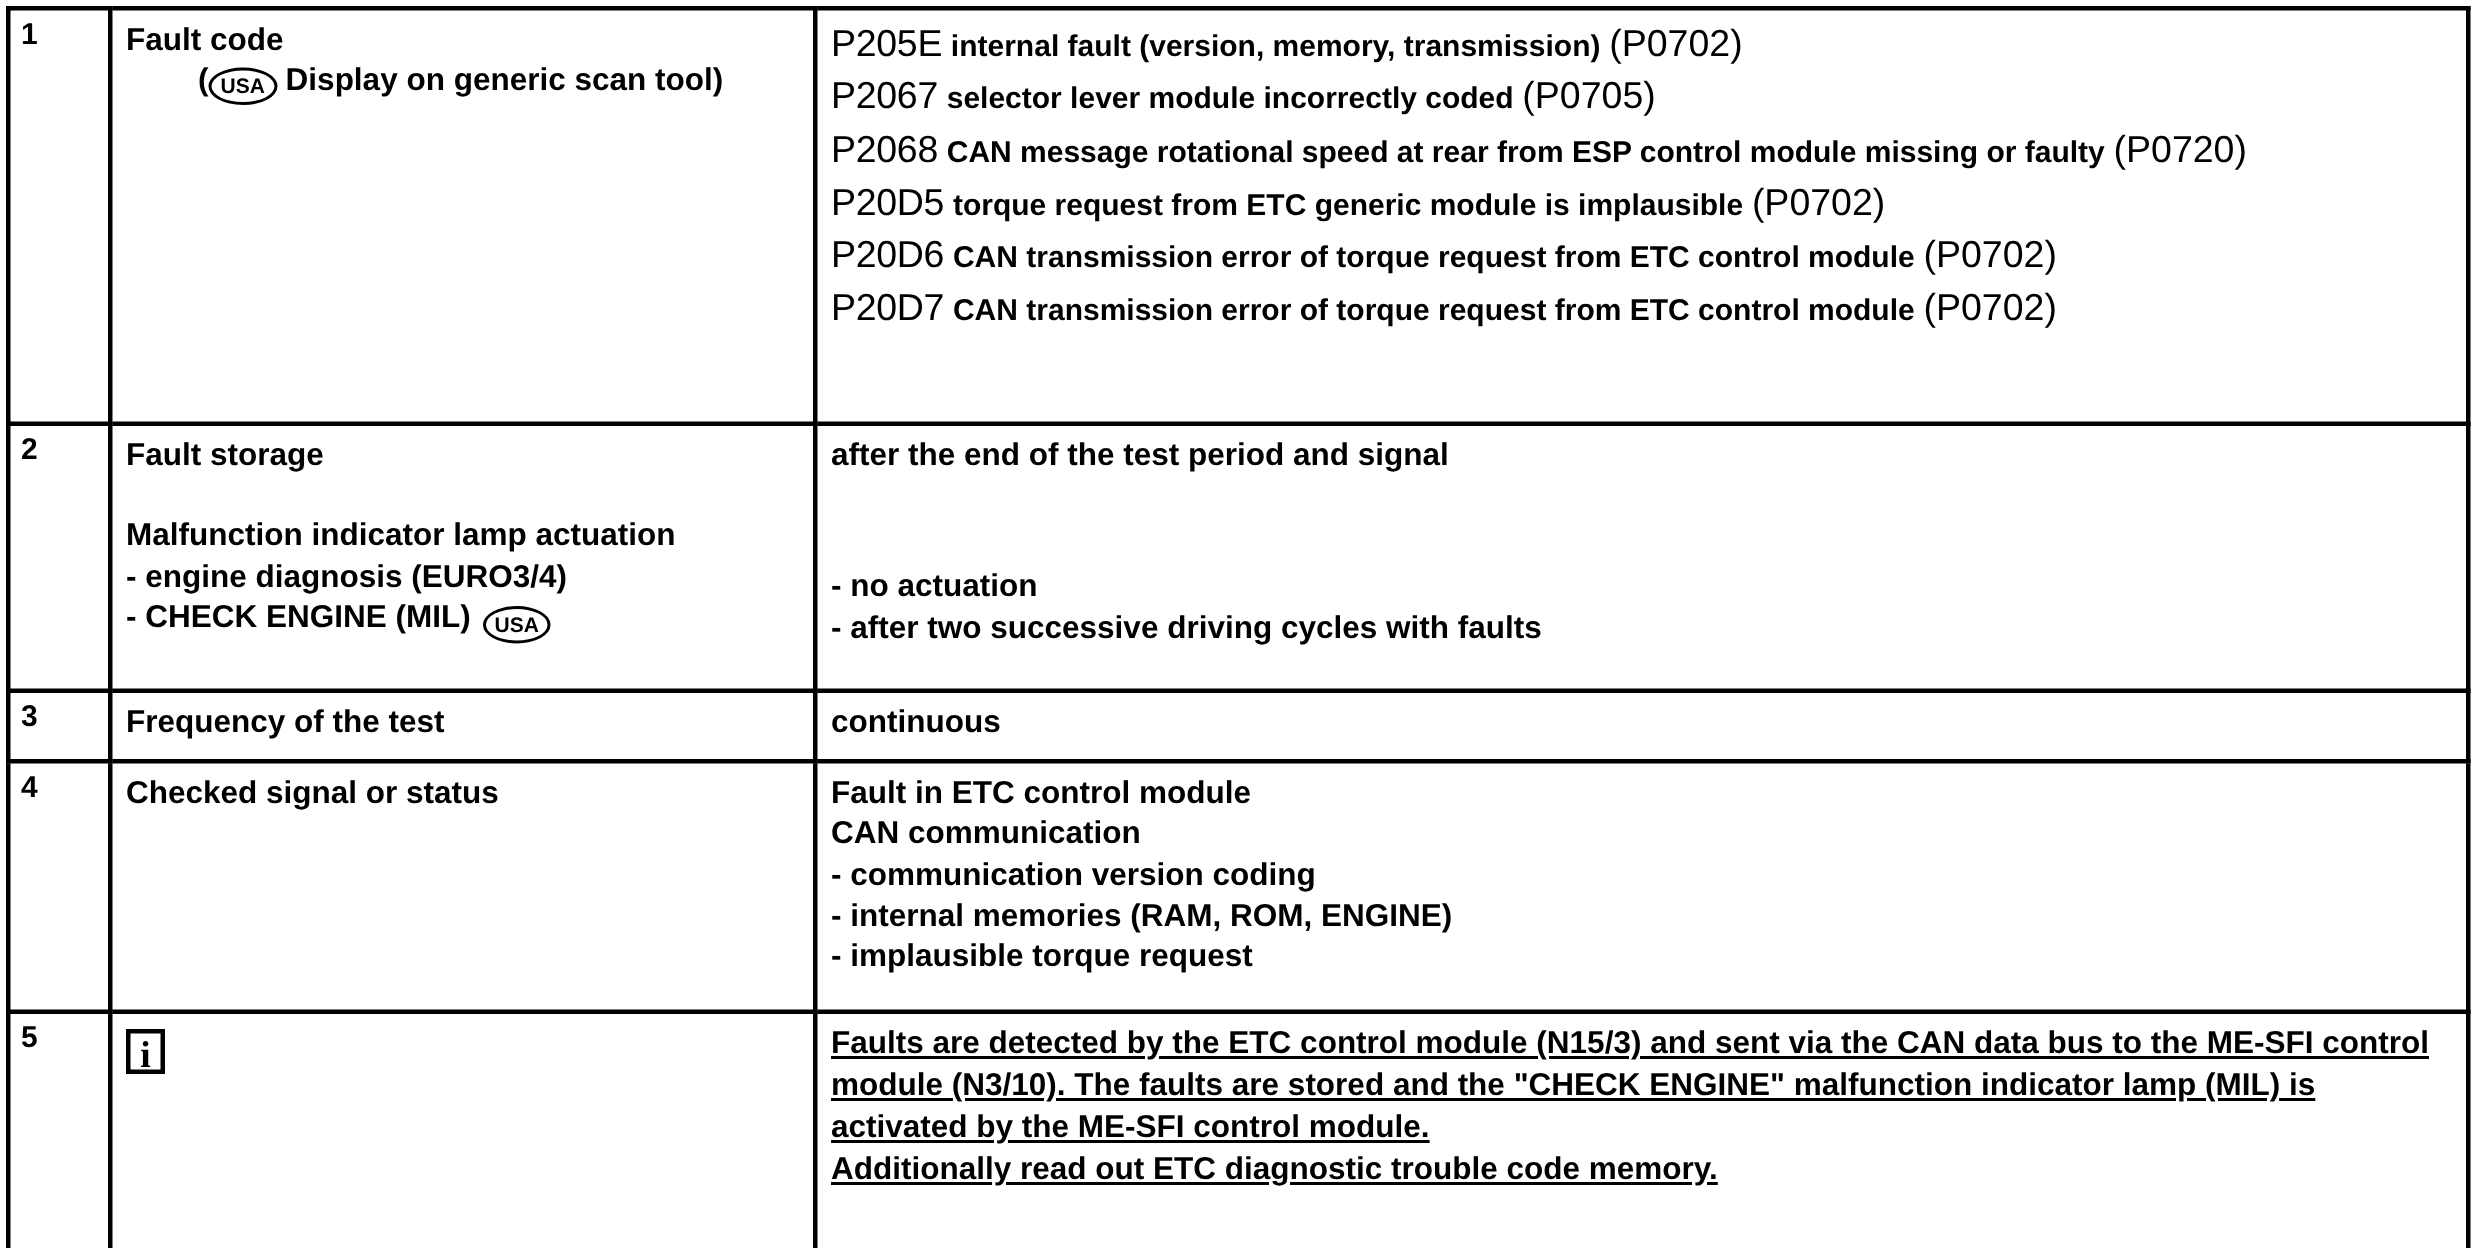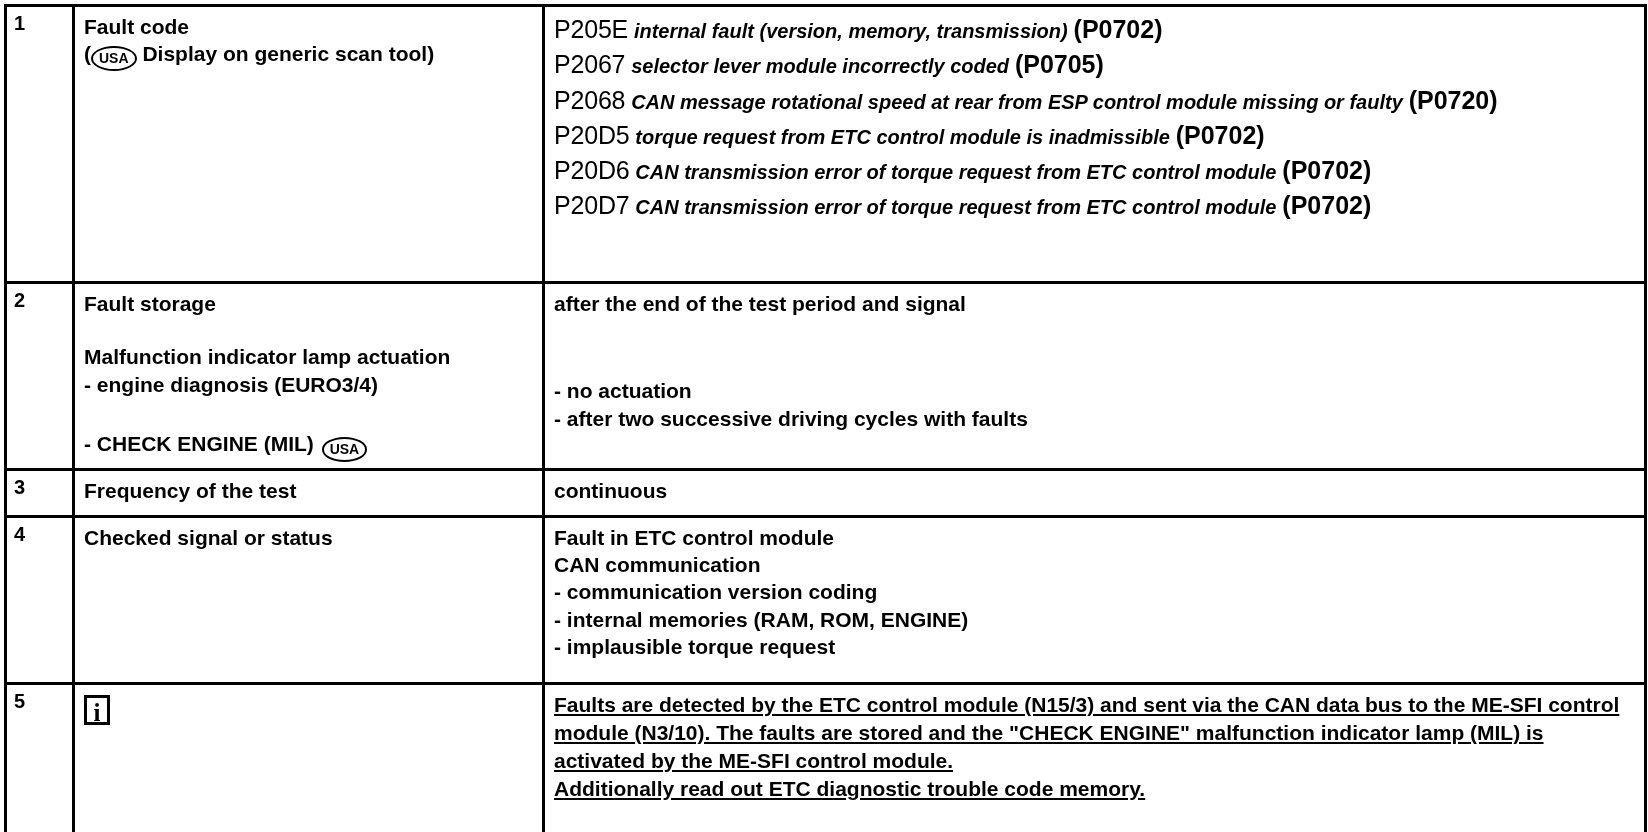--- a/index.html
+++ b/index.html
@@ -73,25 +73,24 @@
     line-height: 1.33;
   }
   .fcode {
     font-size: 25px;
     font-weight: normal;
     letter-spacing: -0.2px;
   }
   .fdesc {
     font-size: 20px;
     font-weight: bold;
-    font-style: italic;
   }
   .fgeneric {
     font-size: 25px;
-    font-weight: bold;
+    font-weight: normal;
     white-space: nowrap;
   }
 
   
   .usa-badge {
     display: inline-block;
     border: 2.5px solid #000;
     border-radius: 50%;
     font-size: 14px;
     font-weight: bold;
@@ -117,22 +116,22 @@
     font-weight: bold;
     line-height: 30px;
     font-family: "Liberation Serif", serif;
     box-sizing: border-box;
     margin-top: 4px;
   }
 
   .blk { display: block; }
   .spacer-md { height: 26px; }
   .spacer-lg { height: 60px; }
-  .nowrap { white-space: nowrap; }
-  .mil-line { white-space: nowrap; margin-top: 32px; }
+  .nowrap { white-space: nowrap; margin-left: 48px; }
+  .mil-line { white-space: nowrap; }
   .para { line-height: 1.33; text-decoration: underline; }
 </style>
 </head>
 <body>
 
 <div id="sheet">
 
   <table class="diag">
     <colgroup>
       <col class="c-num">
@@ -168,21 +167,21 @@
             </div>
 
             <div class="fault-line">
               <span class="fcode">P2068</span>
               <span class="fdesc">CAN message rotational speed at rear from ESP control module missing or faulty</span>
               <span class="fgeneric">(P0720)</span>
             </div>
 
             <div class="fault-line">
               <span class="fcode">P20D5</span>
-              <span class="fdesc">torque request from ETC control module is inadmissible</span>
+              <span class="fdesc">torque request from ETC generic module is implausible</span>
               <span class="fgeneric">(P0702)</span>
             </div>
 
             <div class="fault-line">
               <span class="fcode">P20D6</span>
               <span class="fdesc">CAN transmission error of torque request from ETC control module</span>
               <span class="fgeneric">(P0702)</span>
             </div>
 
             <div class="fault-line">

